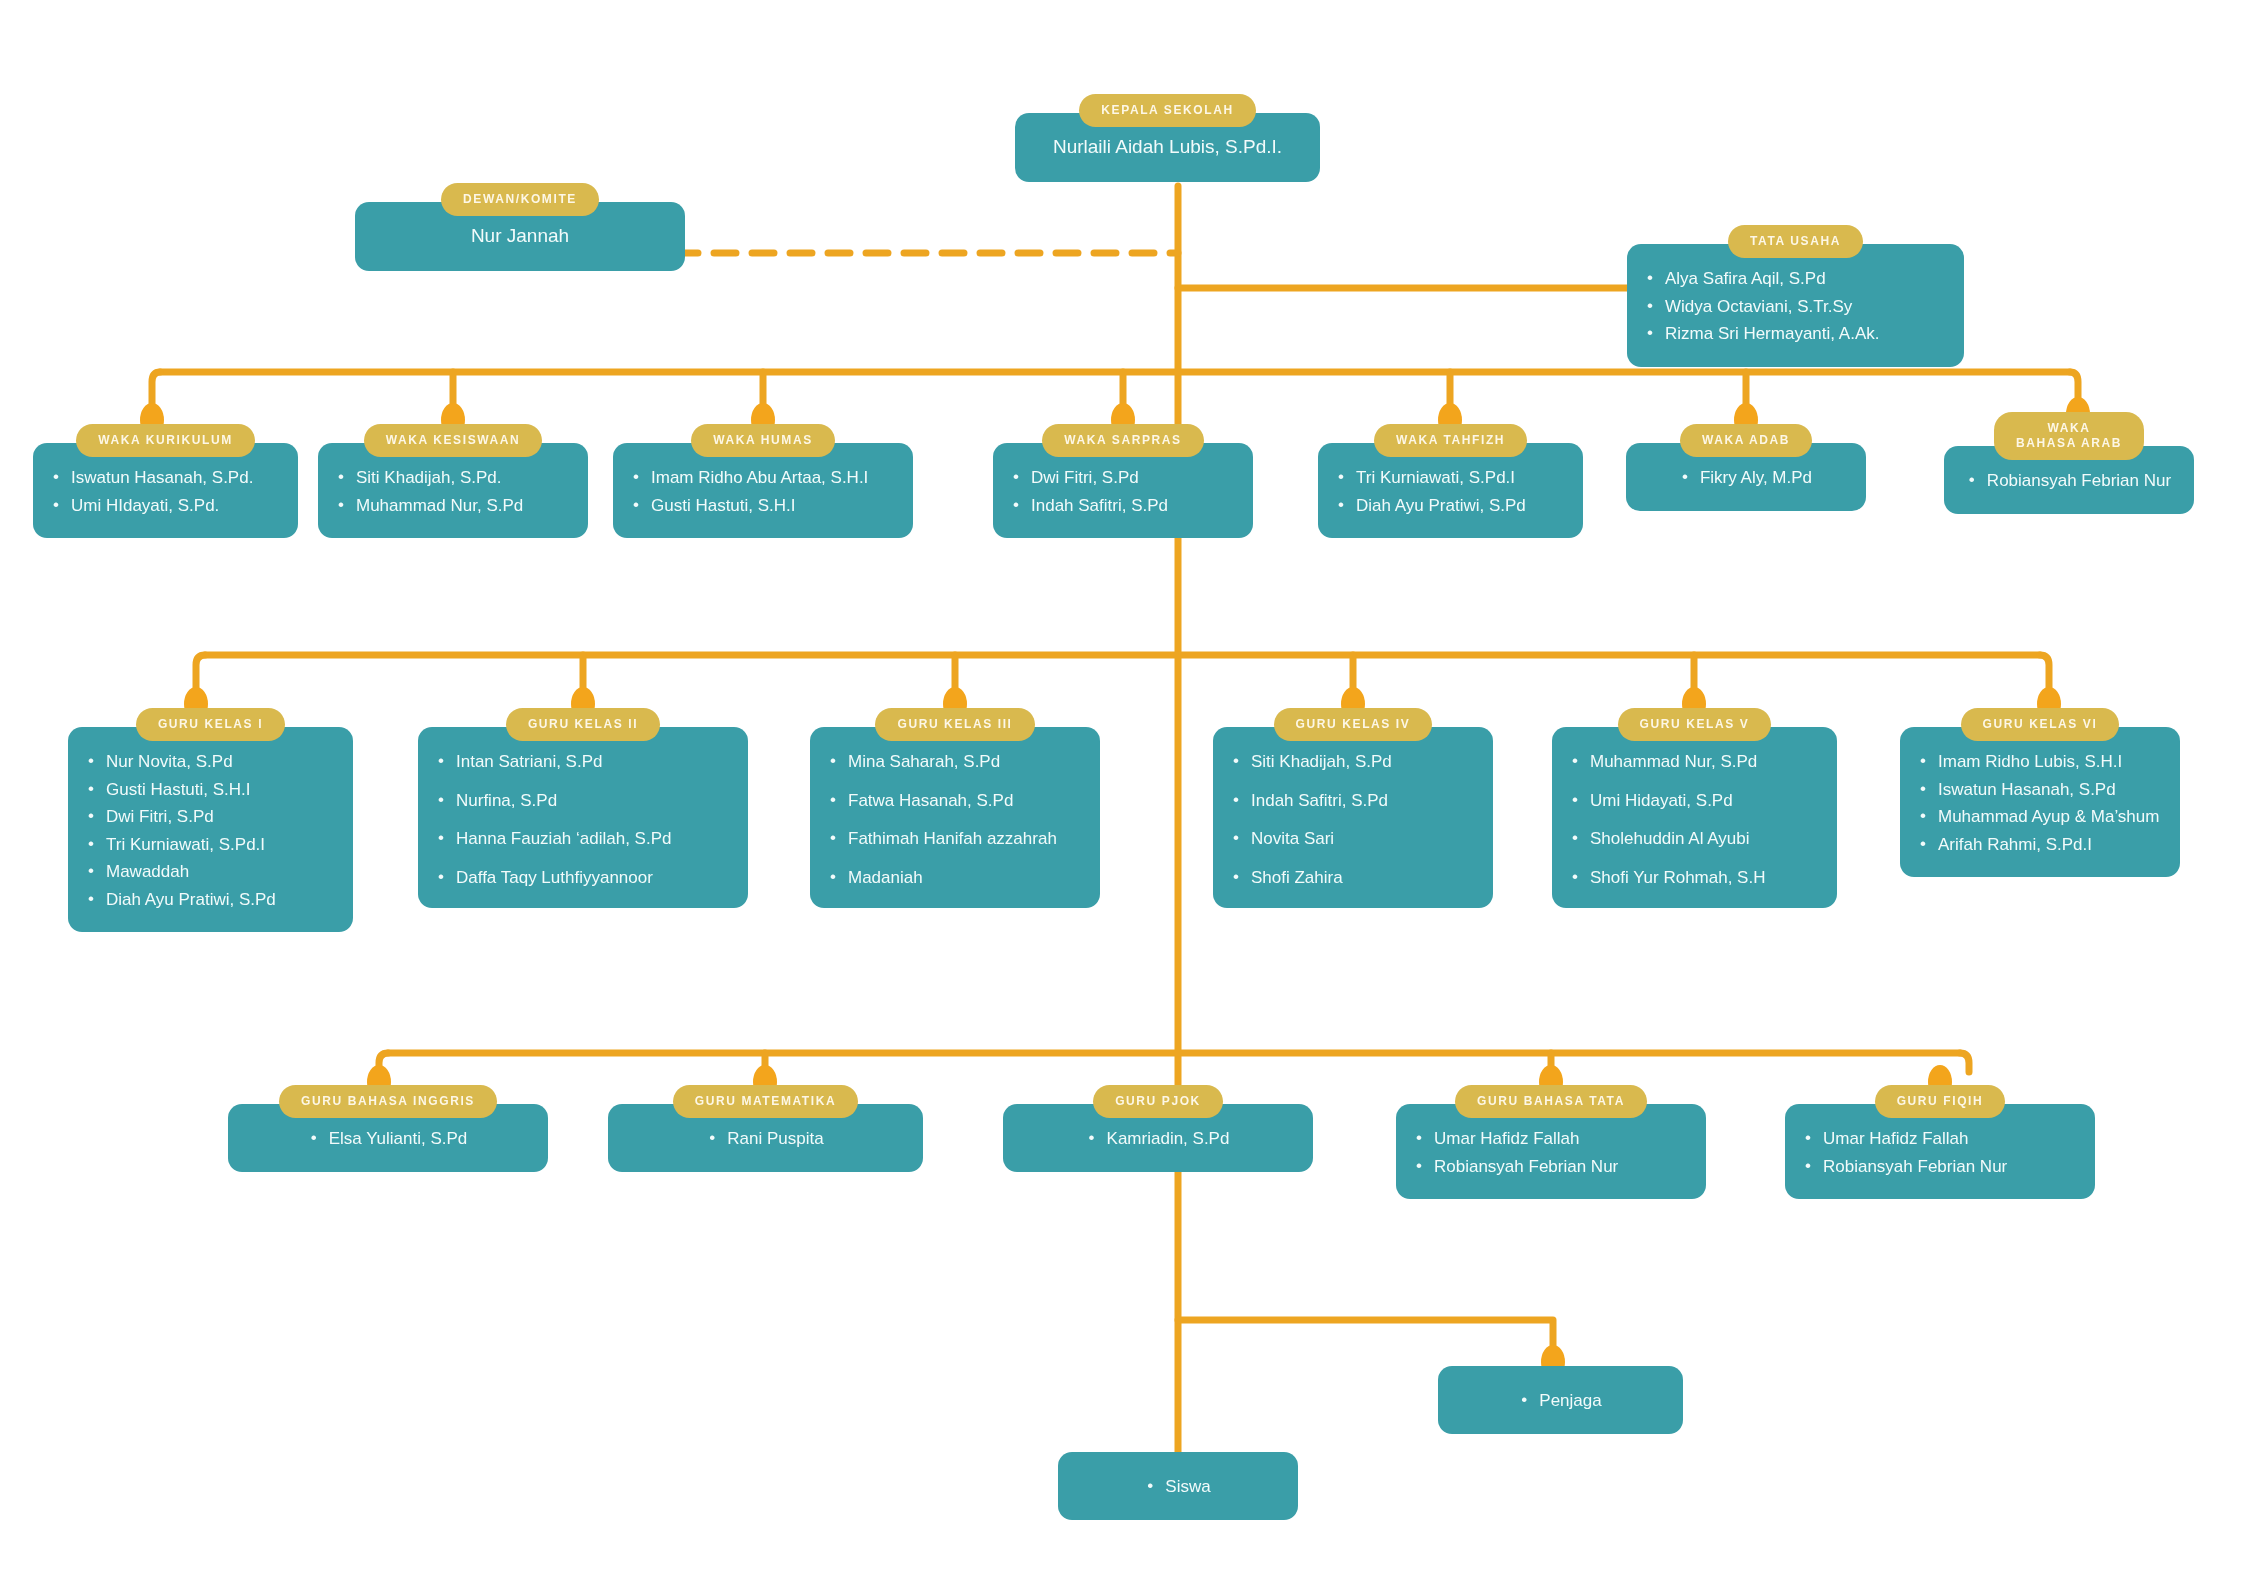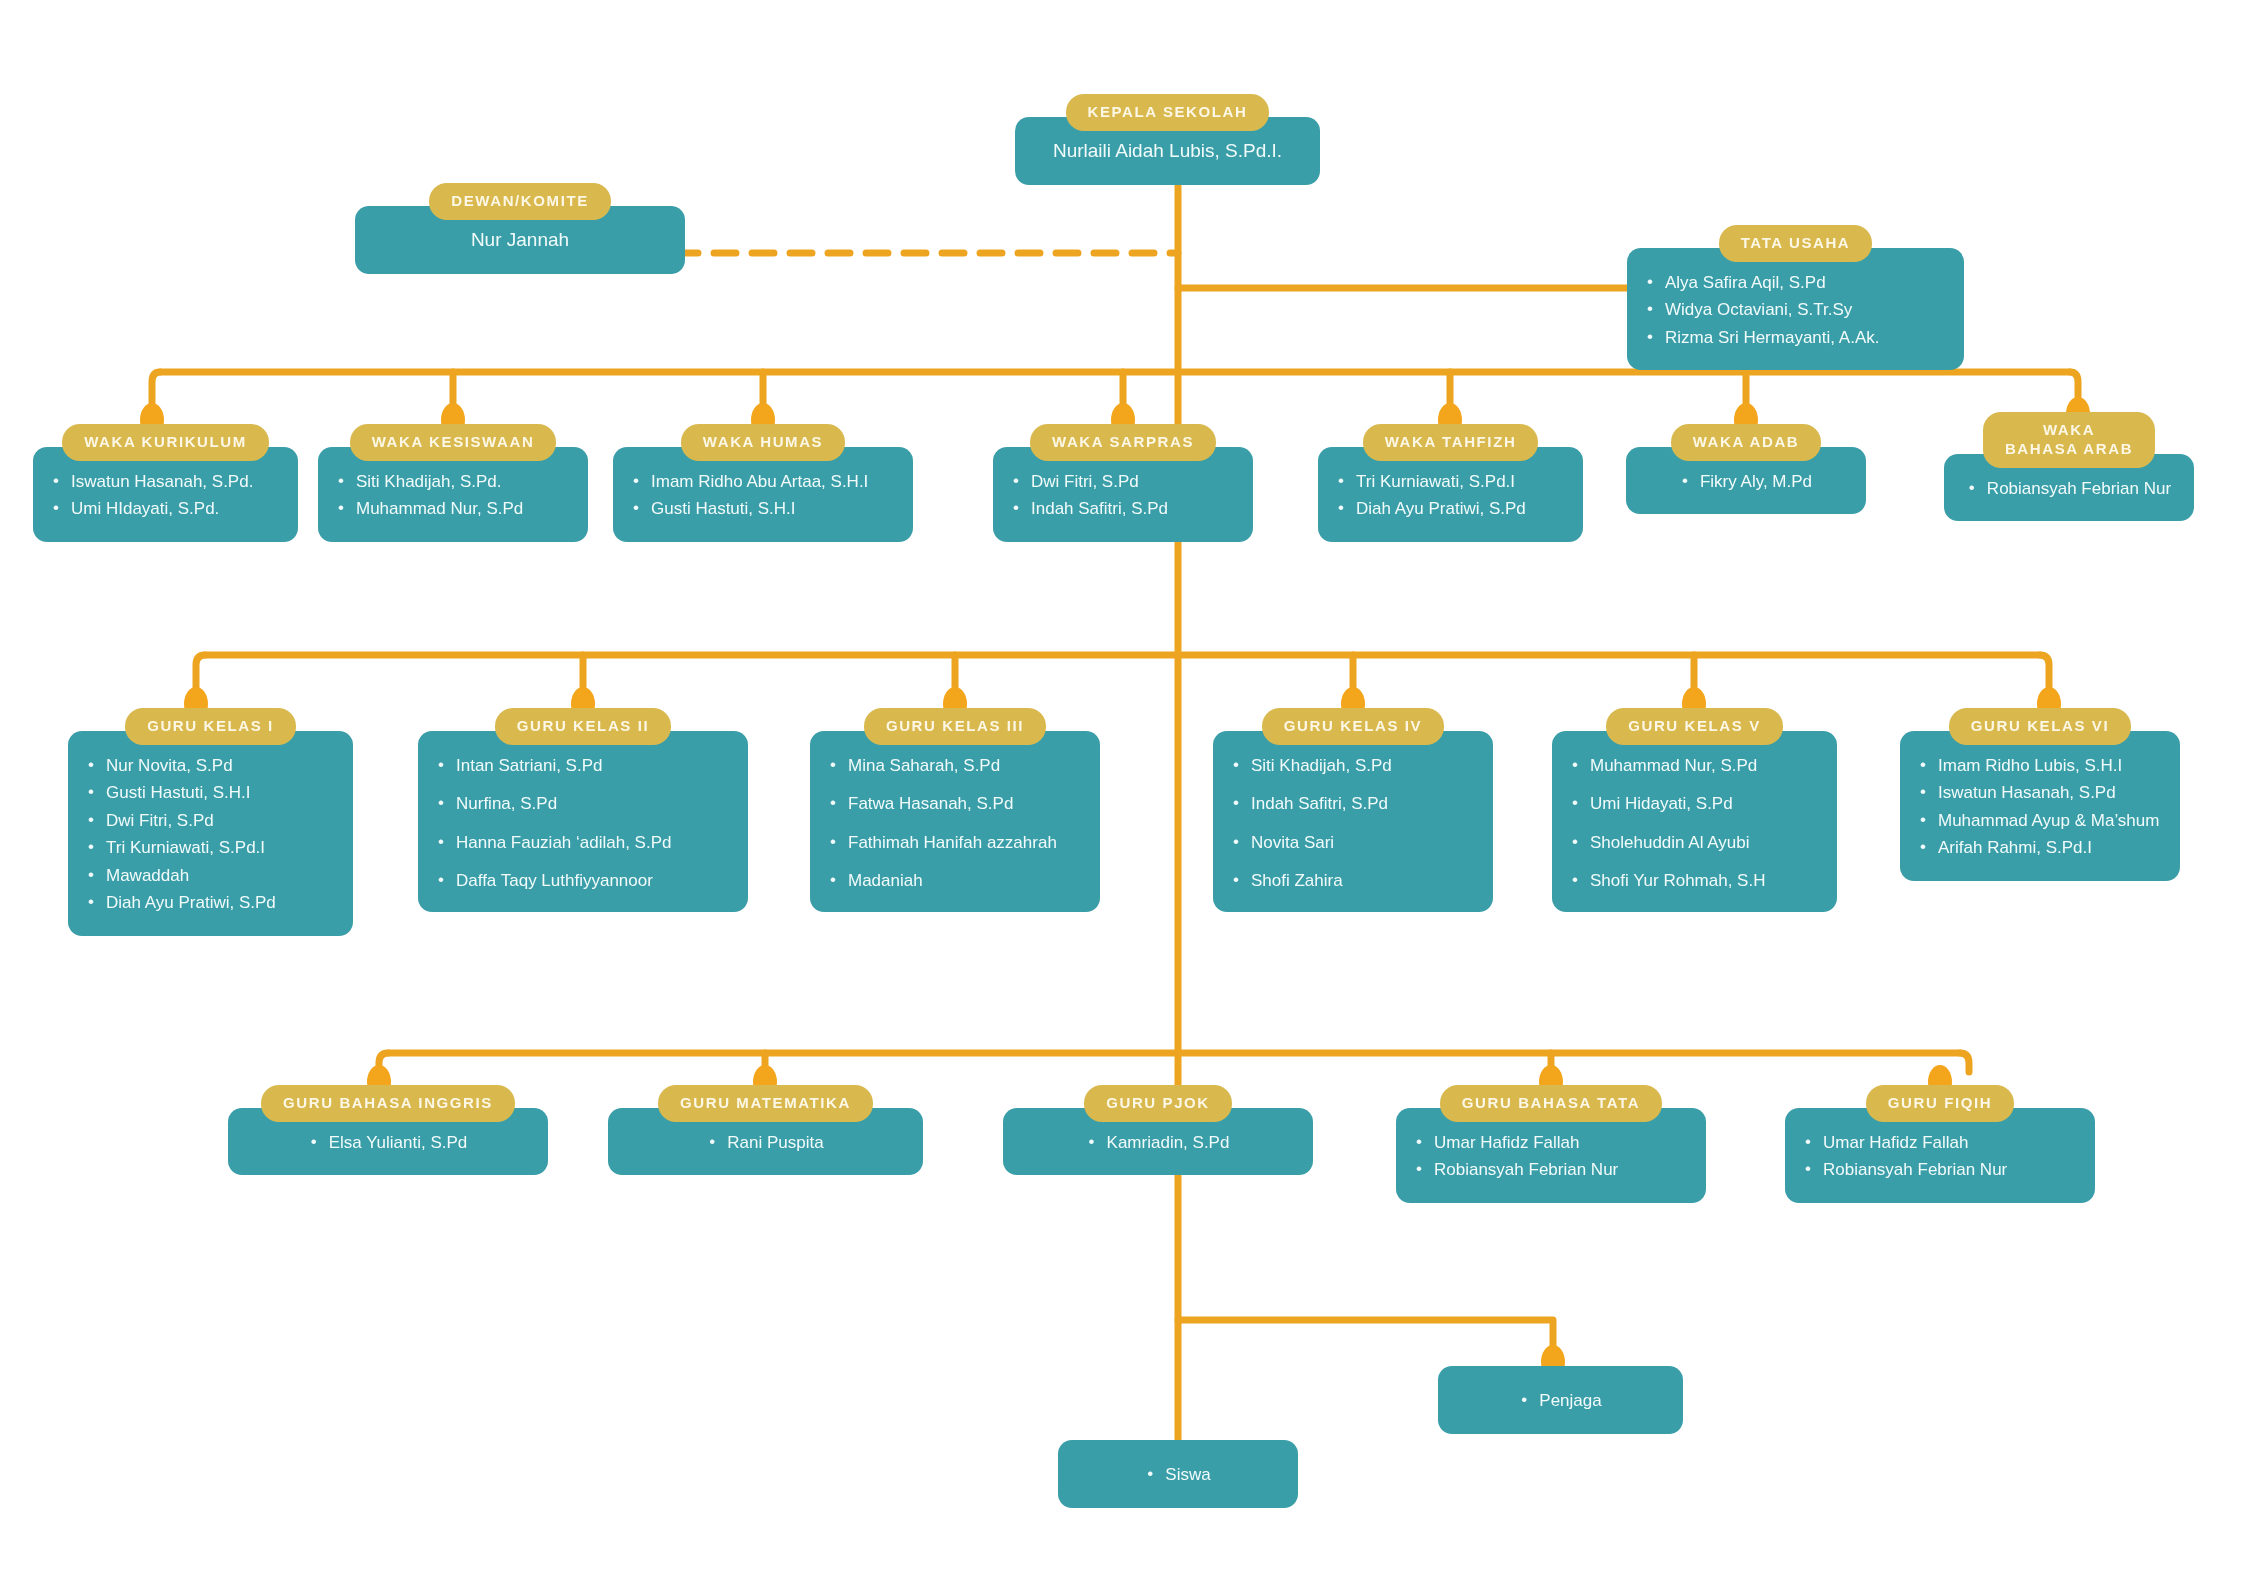--- a/index.html
+++ b/index.html
@@ -30,21 +30,21 @@
     position: relative;
     z-index: 3;
     background: #d9b94e;
     color: #fdf7e6;
     font-weight: bold;
     letter-spacing: 1.6px;
     text-align: center;
     border-radius: 18px;
     padding: 9px 22px 9px 22px;
     line-height: 1.25;
-    font-size: 15px;
+    font-size: 12px;
     white-space: nowrap;
   }
   .node-header.two-line { white-space: normal; }
   .node-body {
     position: relative;
     z-index: 2;
     margin-top: -14px;
     width: 100%;
     background: #3a9ea8;
     color: #f2fbfb;
@@ -393,20 +393,20 @@
 
   <div class="node" id="n-penjaga">
     <div class="node-body center-list" style="margin-top:0;">
       <ul>
         <li>Penjaga</li>
       </ul>
     </div>
   </div>
 
   <div class="node" id="n-siswa">
-    <div class="node-body center-list" style="margin-top:4px;align-items:center;">
+    <div class="node-body center-list" style="margin-top:16px;align-items:center;">
       <ul>
         <li>Siswa</li>
       </ul>
     </div>
   </div>
 
 </div>
 
 </body></html>

